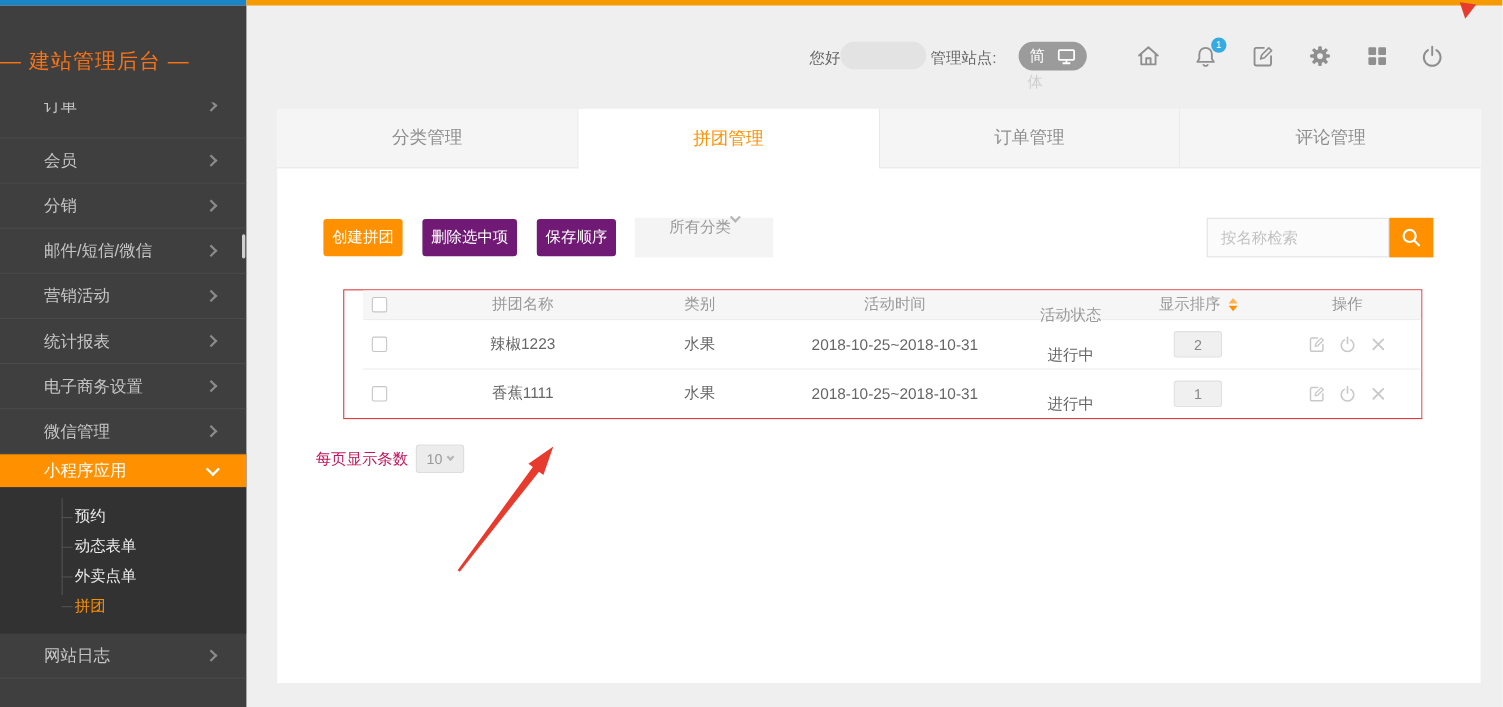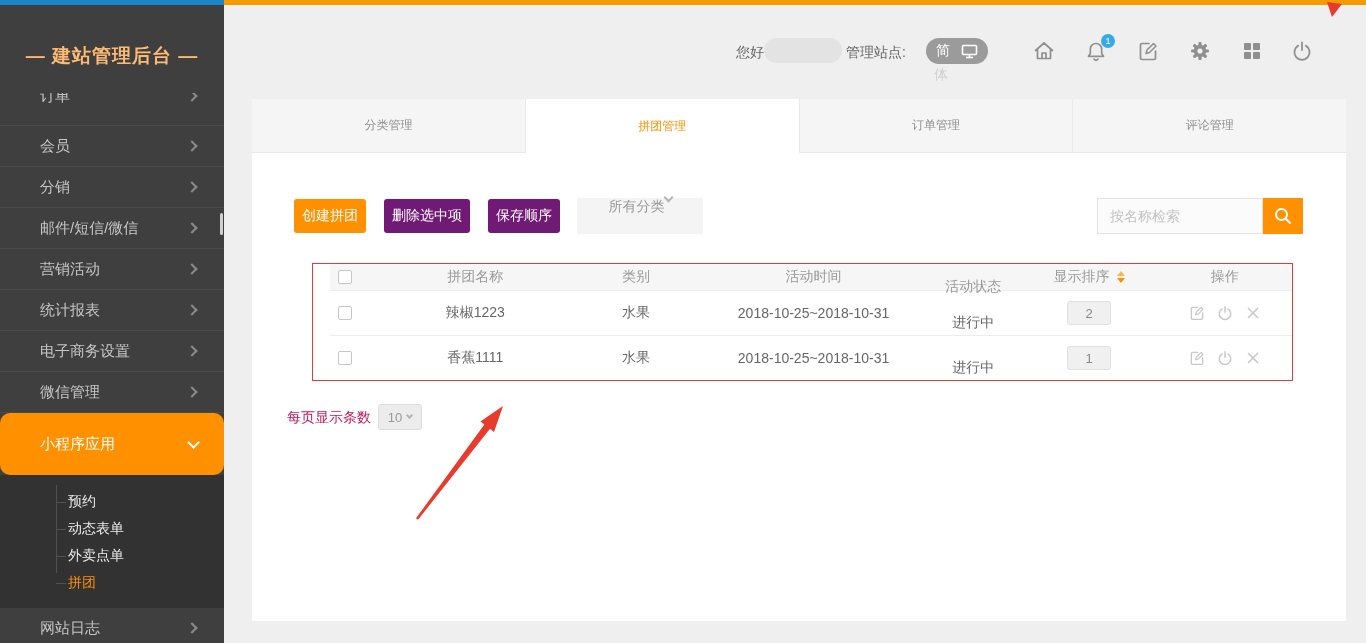--- a/index.html
+++ b/index.html
@@ -5,28 +5,28 @@
   * { margin:0; padding:0; box-sizing:border-box; }
   html,body { width:1366px; height:643px; overflow:hidden; }
   body { font-family:"Liberation Sans","DejaVu Sans",sans-serif; background:#efefef; position:relative; }
 
   
   .topbar-blue   { position:absolute; left:0; top:0; width:224px; height:5px; background:#1b86c7; }
   .topbar-orange { position:absolute; left:224px; top:0; right:0; height:5px; background:#f59a00; }
 
   
   .sidebar { position:absolute; left:0; top:5px; width:224px; height:638px; background:#3f3f3f; }
-  .sidebar-title { position:absolute; top:38px; left:0; width:100%; text-align:center;
-                   color:#fdba74; font-size:19px; font-weight:bold; letter-spacing:1px; }
+  .sidebar-title { position:absolute; top:38px; left:0; width:100%; 
+                   color:#f97316; font-size:19px; font-weight:normal; letter-spacing:1px; }
   .menu { position:absolute; top:88px; left:0; right:0; bottom:0; overflow:hidden; list-style:none; }
   .menu > li { position:relative; height:41px; display:flex; align-items:center;
                padding-left:40px; color:#c6c6c6; font-size:15px; border-bottom:1px solid #4a4a4a; cursor:pointer; }
   .menu > li.clipped { height:33px; overflow:hidden; border-bottom:1px solid #4a4a4a; }
   .menu > li.clipped .mlabel, .menu > li.clipped .chev-r { margin-top:-26px; }
-  .menu > li.active { height:62px; background:#ff9000; color:#ffffff; border-bottom:none;border-radius:10px; }
+  .menu > li.active { height:30px; background:#ff9000; color:#ffffff; border-bottom:none; }
   .chev-r { position:absolute; right:28px; width:8px; height:8px;
             border-top:2px solid #8b8b8b; border-right:2px solid #8b8b8b; transform:rotate(45deg); }
   .chev-d { position:absolute; right:26px; width:9px; height:9px; margin-top:-4px;
             border-bottom:2px solid #ffffff; border-right:2px solid #ffffff; transform:rotate(45deg); }
   .submenu { list-style:none; background:#323232; padding:13px 0 12px 0; position:relative; }
   .submenu .tree-line { position:absolute; left:56px; top:10px; width:1px; height:88px; background:#515151; }
   .submenu li { position:relative; height:27px; line-height:27px; padding-left:68px;
                 color:#ececec; font-size:14px; cursor:pointer; }
   .submenu li::before { content:""; position:absolute; left:56px; top:50%; width:10px; height:1px; background:#515151; }
   .submenu li.active { color:#ff9000; }
@@ -42,21 +42,21 @@
   .lang-overflow { position:absolute; left:934px; top:66px; font-size:14px; color:#cfcfcf; }
   .hdr-icon { position:absolute; top:39px; width:24px; height:24px; color:#8f8f8f; cursor:pointer; }
   .badge { position:absolute; top:-5px; right:-7px; width:14px; height:14px; border-radius:50%;
            background:#35abe2; color:#fff; font-size:9px; display:flex; align-items:center; justify-content:center; }
 
   
   .panel { position:absolute; left:252px; top:99px; width:1094px; height:522px; background:#ffffff; }
 
   
   .tabs { display:flex; height:54px; }
-  .tab { flex:1; display:flex; align-items:center; justify-content:center; font-size:12px;
+  .tab { flex:1; display:flex; align-items:center; justify-content:center; font-size:16px;
          color:#8f8f8f; background:#f5f5f5; border-right:1px solid #e9e9e9; border-bottom:1px solid #e9e9e9; cursor:pointer; }
   .tab:last-child { border-right:none;text-align:right; }
   .tab.active { background:#ffffff; color:#ff9000; border-bottom:none; }
 
   
   .btn { position:absolute; height:34px; border:none; border-radius:3px; color:#fff; font-size:14px;
          font-family:inherit; cursor:pointer; }
   .btn-orange { background:#ff9000; }
   .btn-gray { background:#701a75; }
   .filter-box { position:absolute; left:325px; top:99px; width:126px; height:36px; background:#f4f4f4;

